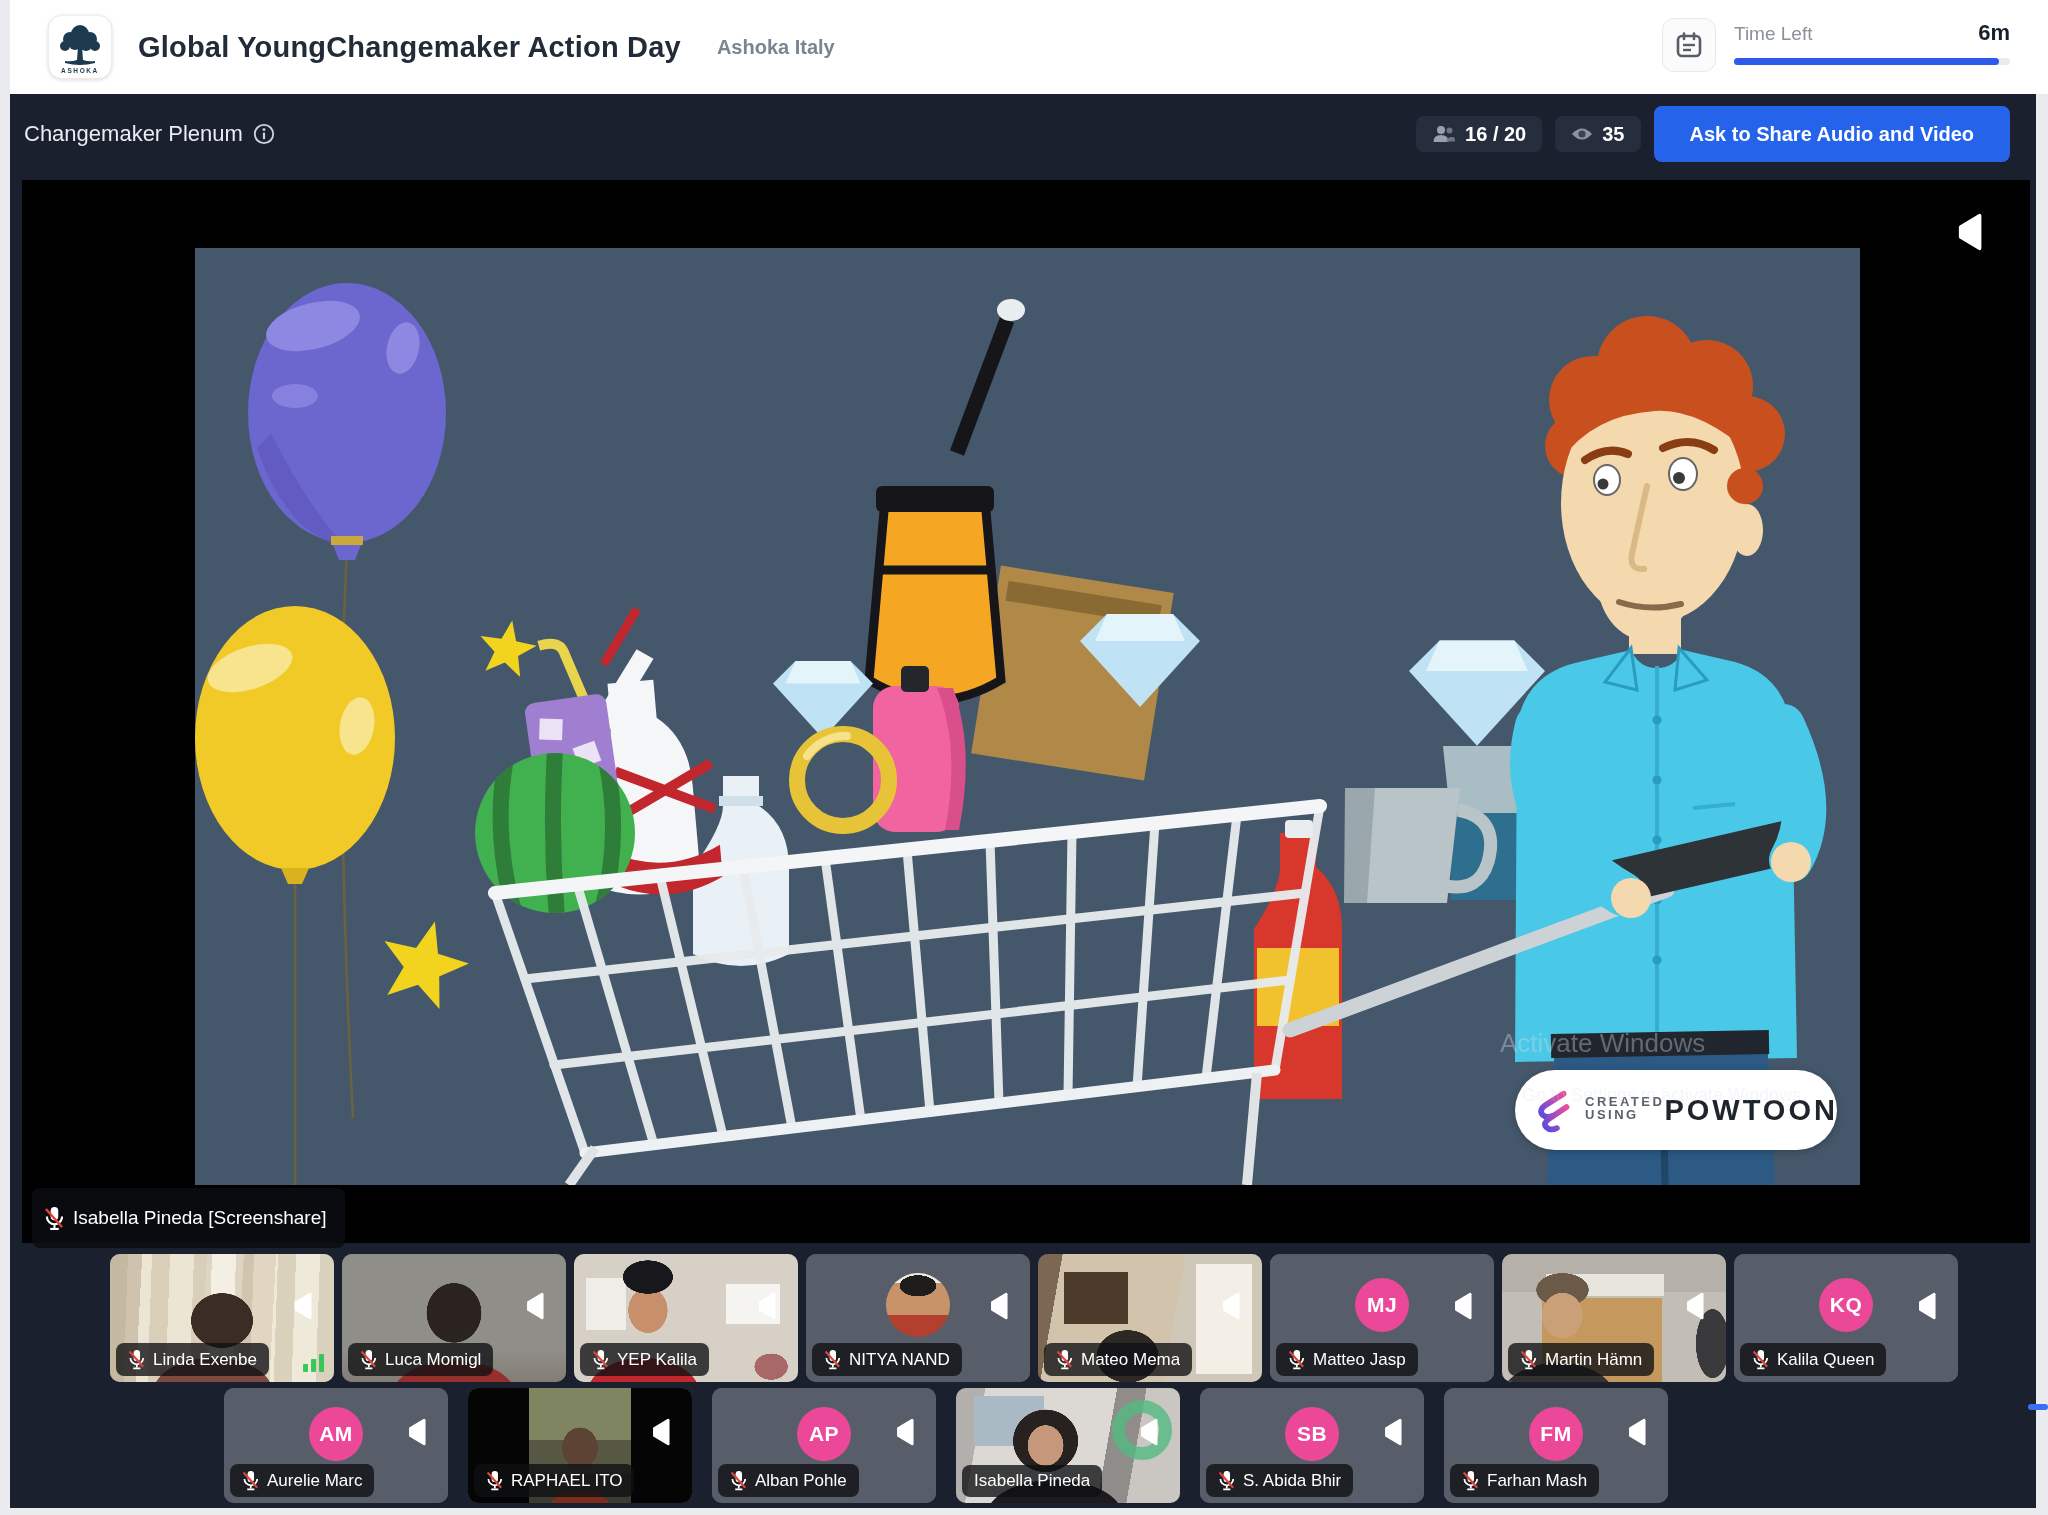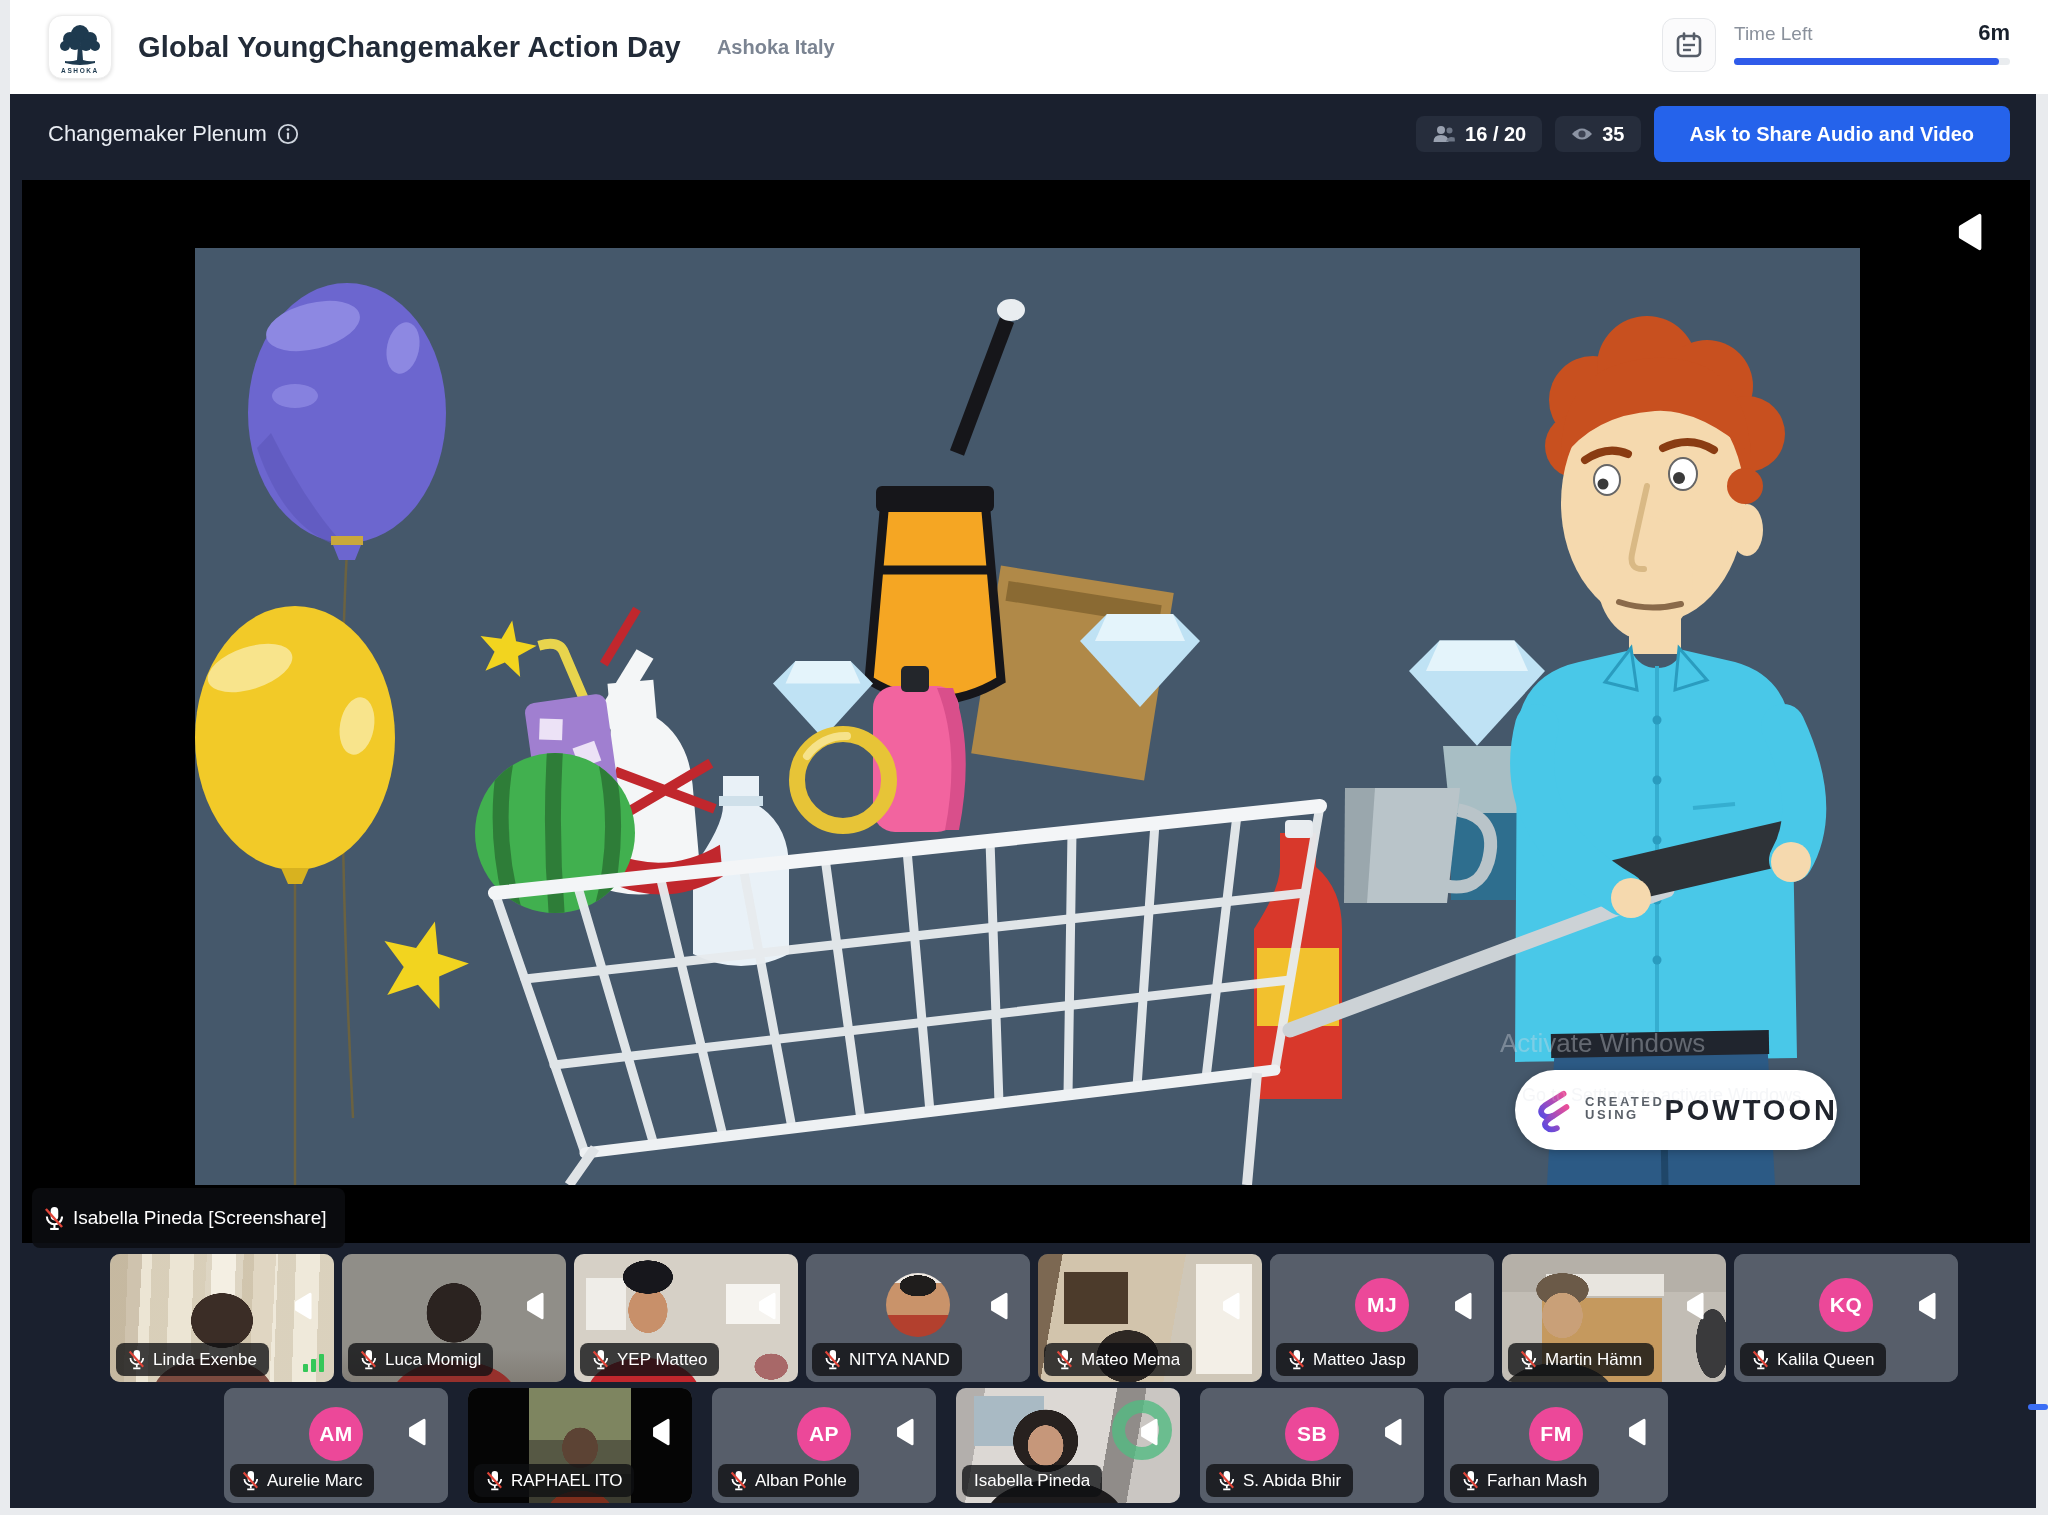--- a/index.html
+++ b/index.html
@@ -16,21 +16,21 @@
   .cal-btn{position:absolute;left:0;top:4px;width:52px;height:52px;border-radius:12px;
            border:1px solid #e6e8eb;background:#fbfbfc;display:flex;align-items:center;justify-content:center;}
   .time-row{position:absolute;left:72px;right:0;top:6px;display:flex;justify-content:space-between;align-items:baseline;}
   .time-label{font-size:19px;color:#8a919c;}
   .time-value{font-size:22px;font-weight:bold;color:#18202c;}
   .time-track{position:absolute;left:72px;right:0;top:44px;height:7px;border-radius:4px;background:#e9ecef;}
   .time-fill{height:7px;border-radius:4px;background:#2f5bea;}
   
   .panel{position:absolute;left:10px;top:94px;width:2026px;height:1414px;background:#1a202e;}
   .session{position:absolute;left:0;top:0;width:100%;height:80px;display:flex;align-items:center;}
-  .session-title{margin-left:38px;font-size:22px;color:#e9edf3;font-weight:500;display:flex;align-items:center;gap:10px;}
+  .session-title{margin-left:14px;font-size:22px;color:#e9edf3;font-weight:500;display:flex;align-items:center;gap:10px;}
   .session-right{margin-left:auto;margin-right:26px;display:flex;align-items:center;gap:13px;}
   .badge{height:36px;background:#262d3c;border-radius:8px;display:flex;align-items:center;gap:9px;
          padding:0 16px;color:#fff;font-size:20px;font-weight:bold;}
   .share-btn{height:56px;background:#2563eb;border:none;border-radius:8px;color:#fff;
              font-size:20px;font-weight:bold;padding:0 36px;font-family:"Liberation Sans",sans-serif;cursor:pointer;}
   
   .stage{position:absolute;left:12px;top:86px;width:2008px;height:1063px;background:#000;}
   .slide{position:absolute;left:173px;top:68px;width:1665px;height:937px;background:#45586b;}
   .stage-vol{position:absolute;left:1930px;top:32px;width:30px;height:40px;}
   .ghost1{position:absolute;left:1478px;top:848px;font-size:26px;color:rgba(210,216,224,.38);z-index:2;}
@@ -449,21 +449,21 @@
       <path d="M22 2 L22 28 L7 19 L7 11 Z" fill="#fff" stroke="#fff" stroke-width="3" stroke-linejoin="round"></path>
     </svg>
     <div class="nameplate">
       <svg width="16" height="21" viewBox="0 0 20 26" style="flex:none">
         <rect x="7" y="1" width="8" height="14" rx="4" fill="#fff"></rect>
         <path d="M3 11 a8 8 0 0 0 16 0" stroke="#fff" stroke-width="2.2" fill="none"></path>
         <line x1="11" y1="19" x2="11" y2="23" stroke="#fff" stroke-width="2.2"></line>
         <line x1="6.5" y1="24" x2="15.5" y2="24" stroke="#fff" stroke-width="2.2"></line>
         <line x1="2" y1="3" x2="19" y2="22" stroke="#e04438" stroke-width="2.6"></line>
       </svg>
-      <span class="pname">YEP Matteo</span>
+      <span class="pname">YEP Kalila</span>
     </div>
 
   </div>
         <div class="tile">
     <div class="scene sc-flat"></div>
     <div class="avatar photo"></div>
 
     <svg class="spk" viewBox="0 0 24 30">
       <path d="M22 2 L22 28 L7 19 L7 11 Z" fill="#fff" stroke="#fff" stroke-width="3" stroke-linejoin="round"></path>
     </svg>

